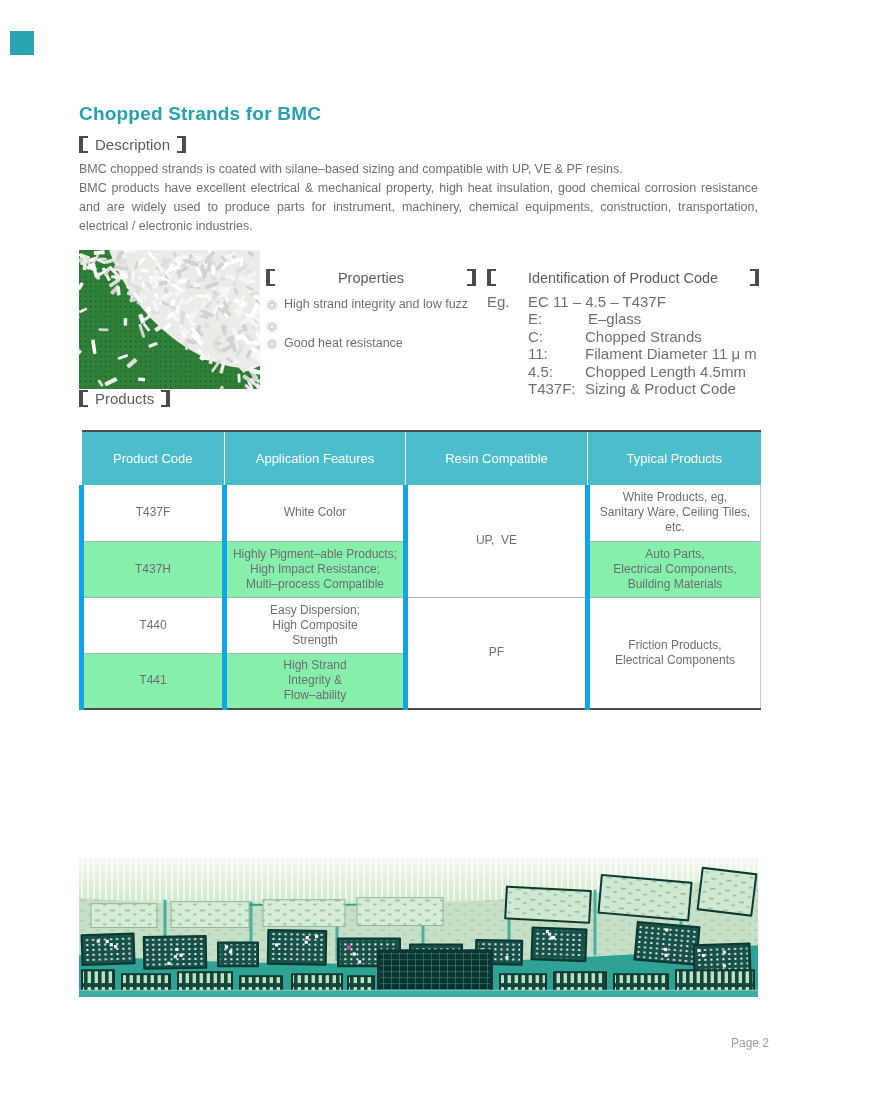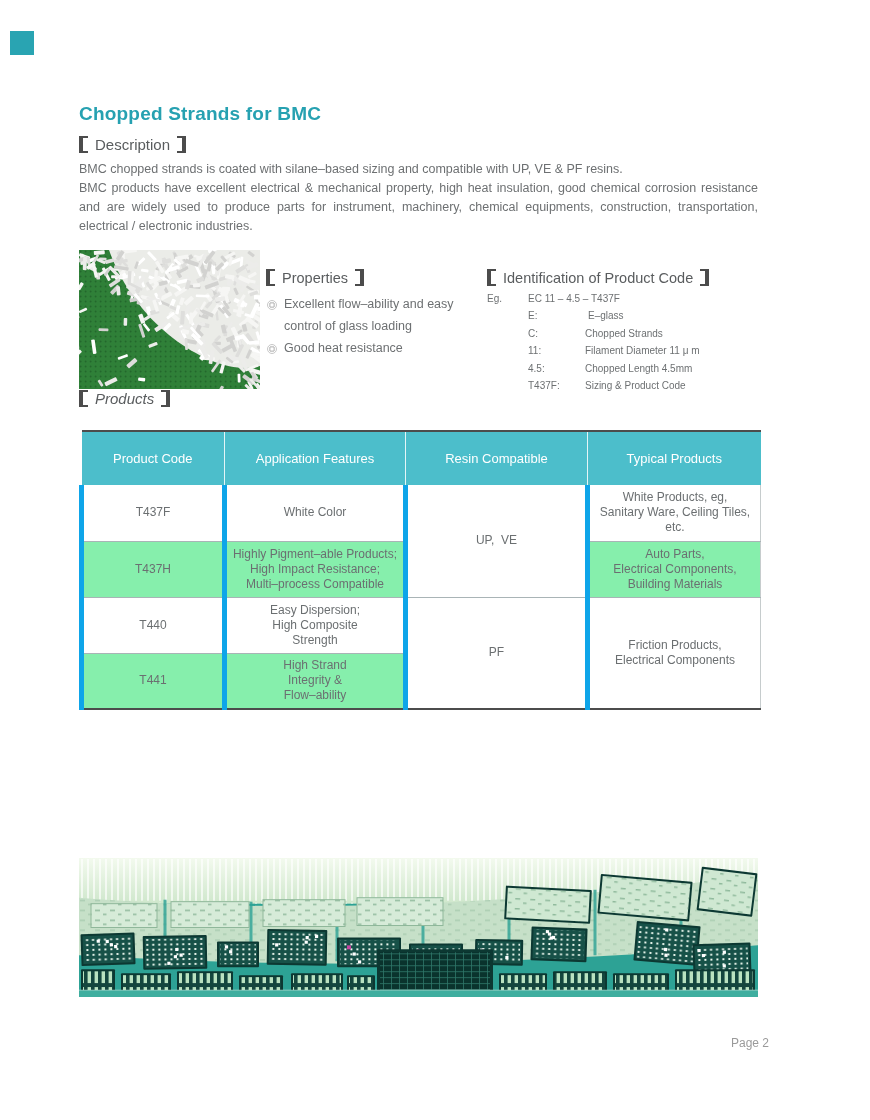--- a/index.html
+++ b/index.html
@@ -5,21 +5,21 @@
   html,body{margin:0;padding:0;background:#ffffff;}
   .page{
     position:relative;width:870px;height:1120px;background:#ffffff;overflow:hidden;
     font-family:"Liberation Sans",sans-serif;color:#6d7072;
   }
   
   .corner-mark{position:absolute;left:10px;top:31px;width:24px;height:24px;background:#29a4b2;}
   
   .title{position:absolute;left:79px;top:103px;font-size:19px;font-weight:bold;color:#26a1b1;letter-spacing:.2px;}
   
-  .sec-head{position:absolute;display:flex;align-items:center;gap:7px;color:#595c5e;font-size:15px;}
+  .sec-head{position:absolute;display:flex;align-items:center;gap:7px;color:#595c5e;font-size:15px;justify-content:space-between;}
   .sec-head.small{font-size:14.5px;}
   .lb,.rb{display:inline-block;width:5px;height:13px;box-sizing:content-box;}
   .lb{border-left:4px solid #4c4c4c;border-top:2px solid #4c4c4c;border-bottom:2px solid #4c4c4c;}
   .rb{border-right:4px solid #4c4c4c;border-top:2px solid #4c4c4c;border-bottom:2px solid #4c4c4c;}
   
   .desc-p{position:absolute;left:79px;width:679px;margin:0;font-size:12.5px;line-height:19px;color:#6d7072;}
   .desc-p.just{text-align:justify;}
   
   .photo{position:absolute;left:79px;top:250px;width:181px;height:139px;}
   .photo svg{display:block;width:100%;height:100%;}
@@ -28,21 +28,21 @@
   .props .sec-head{position:static;}
   .props ul{list-style:none;margin:7px 0 0 0;padding:0;}
   .props li{display:flex;align-items:flex-start;font-size:12.5px;line-height:22px;color:#6d7072;}
   .bullet{flex:0 0 auto;width:8px;height:8px;margin:7px 7px 0 1px;border-radius:50%;
     border:1px solid #c7c7c7;background:radial-gradient(circle,#ffffff 22%,#cccccc 32%,#cccccc 52%,#ffffff 60%);}
   .pre{white-space:pre-wrap;}
   
   .ident{position:absolute;left:487px;top:269px;width:272px;}
   .ident .sec-head{position:static;}
   .ident .grid{display:grid;grid-template-columns:41px 57px auto;grid-auto-rows:17.4px;
-    margin-top:7px;font-size:10px;color:#6d7072;align-items:start;}
+    margin-top:7px;font-size:15px;color:#6d7072;align-items:start;}
   .ident .span2{grid-column:2 / span 2;}
   
   .tablewrap{position:absolute;left:79px;top:430px;width:679px;}
   table{border-collapse:collapse;width:679px;table-layout:fixed;
     border-top:2px solid #4c4c4c;border-bottom:2px solid #4c4c4c;}
   th{background:#4cbecb;color:#ffffff;font-weight:normal;font-size:13px;height:51px;
     border-left:1px solid rgba(255,255,255,.85);}
   th:first-child{border-left:none;}
   td{height:56px;text-align:center;vertical-align:middle;font-size:12px;line-height:15px;color:#6b6f71;
     border-left:5px solid #0ea5e9;border-right:1px solid #c6cccd;border-bottom:1px solid #a9b4b6;
@@ -400,22 +400,24 @@
 
   <div class="props">
     <div class="sec-head small">
       <span class="lb"></span>
       <span>Properties</span>
       <span class="rb"></span>
     </div>
     <ul>
       <li>
         <span class="bullet"></span>
-        <span class="pre">Excellent flow–ability and easy
-control of glass loading</span>
+        <span class="pre">High strand integrity and low fuzz</span>
+      </li>
+      <li>
+        <span class="bullet"></span>
       </li>
       <li>
         <span class="bullet"></span>
         <span class="pre">Good heat resistance</span>
       </li>
     </ul>
   </div>
 
   <div class="ident">
     <div class="sec-head small">
@@ -437,21 +439,21 @@
       <div>Filament Diameter 11 μ m</div>
       <div></div>
         <div>4.5:</div>
       <div>Chopped Length 4.5mm</div>
       <div></div>
         <div>T437F:</div>
       <div>Sizing &amp; Product Code</div>
     </div>
   </div>
 
-  <div class="sec-head" style="left:79px;top:390px;font-style:italic;">
+  <div class="sec-head" style="left:79px;top:390px;">
     <span class="lb"></span>
     <span>Products</span>
     <span class="rb"></span>
   </div>
 
   <div class="tablewrap">
     <table>
       <colgroup>
           <col style="width:143px">
           <col style="width:181px">

